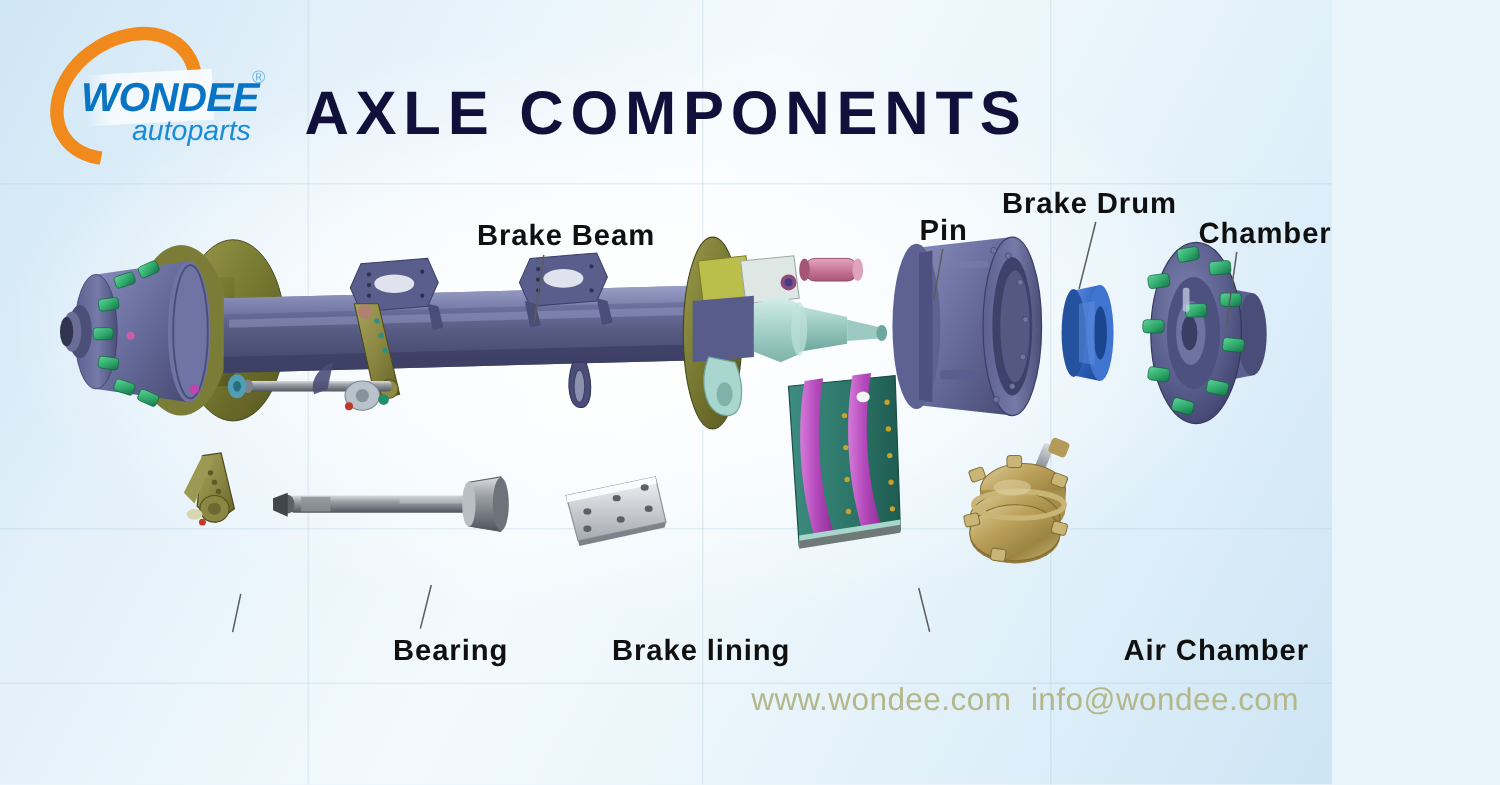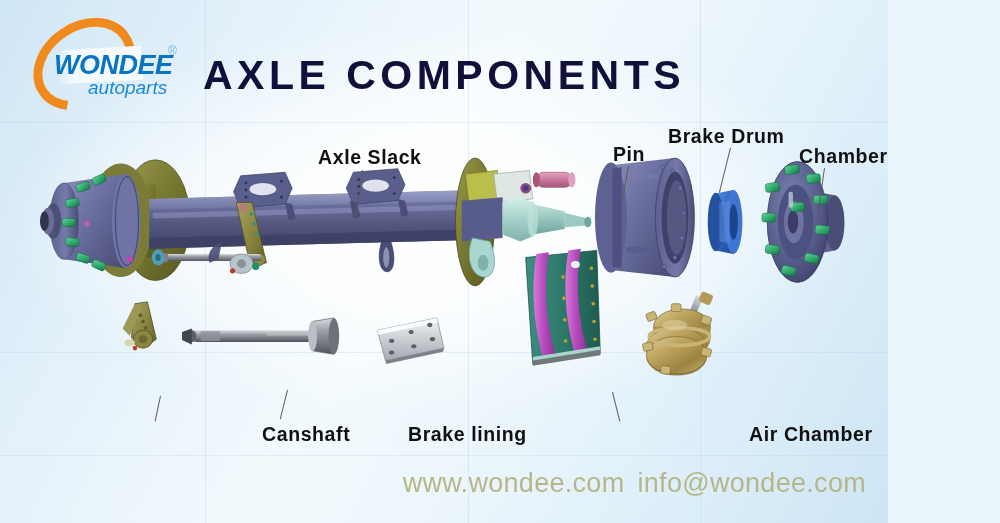--- a/index.html
+++ b/index.html
@@ -75,22 +75,22 @@
   }
   .leader {
     position:absolute;
     width:1.3px;
     background:#5c5c5c;
     transform-origin:top center;
   }
 
   
   #footer {
-    position:absolute; right:22px; bottom:24px;
-    font-size:27px; color:#b5b78a;
+    position:absolute; right:22px; bottom:44px;
+    font-size:21px; color:#b5b78a;
     letter-spacing:0.3px;
   }
   #footer .gap { display:inline-block; width:13px; }
 
   
   #art { position:absolute; inset:0; }
 </style>
 </head>
 <body>
 
@@ -461,38 +461,38 @@
   <div id="logo">
     <div class="ring"></div>
     <div class="ringmask"></div>
     <div class="wordmark">WONDEE</div>
     <div class="sub">autoparts</div>
     <div class="reg">®</div>
   </div>
 
   <div id="title">AXLE COMPONENTS</div>
 
-  <div class="label" style="left:318px; top:146px;">Axle Slack</div>
+  <div class="label" style="left:318px; top:146px;">Brake Beam</div>
   <div class="leader" style="left:362px; top:170px; height:46px; transform:rotate(8deg);"></div>
 
   <div class="label" style="left:613px; top:143px;">Pin</div>
   <div class="leader" style="left:628px; top:166px; height:34px; transform:rotate(10deg);"></div>
 
   <div class="label" style="left:668px; top:125px;">Brake Drum</div>
   <div class="leader" style="left:730px; top:148px; height:46px; transform:rotate(14deg);"></div>
 
   <div class="label" style="left:799px; top:145px;">Chamber</div>
   <div class="leader" style="left:824px; top:168px; height:50px; transform:rotate(8deg);"></div>
 
   <div class="label" style="left:916px; top:143px;">Hub</div>
   <div class="leader" style="left:932px; top:166px; height:52px; transform:rotate(-6deg);"></div>
 
   <div class="leader" style="left:160px; top:396px; height:26px; transform:rotate(12deg);"></div>
 
-  <div class="label" style="left:262px; top:423px;">Canshaft</div>
+  <div class="label" style="left:262px; top:423px;">Bearing</div>
   <div class="leader" style="left:287px; top:390px; height:30px; transform:rotate(14deg);"></div>
 
   <div class="label" style="left:408px; top:423px;text-align:right;">Brake lining</div>
 
   <div class="leader" style="left:612px; top:392px; height:30px; transform:rotate(-14deg);"></div>
 
   <div class="label" style="left:716px; top:423px;margin-left:33px;">Air Chamber</div>
 
   <div id="footer">
     <span>www.wondee.com</span><span class="gap"></span><span>info@wondee.com</span>

